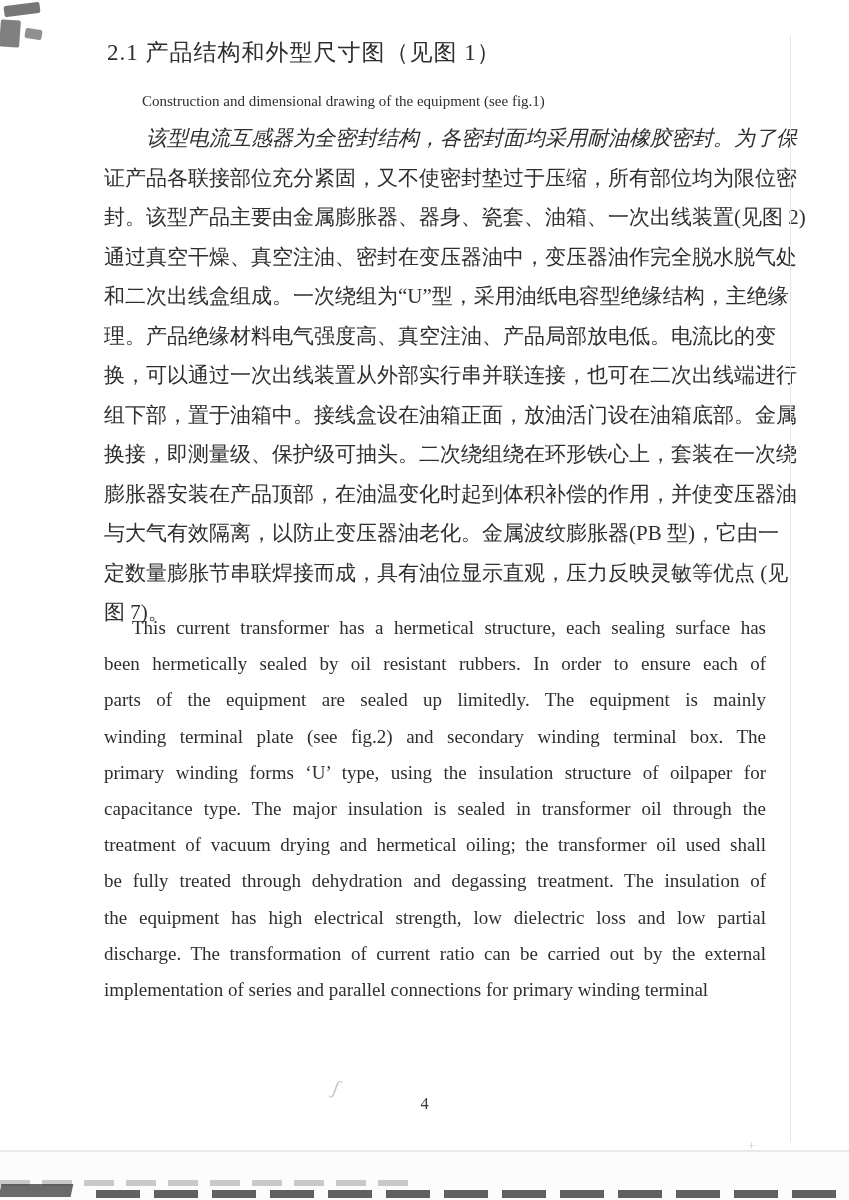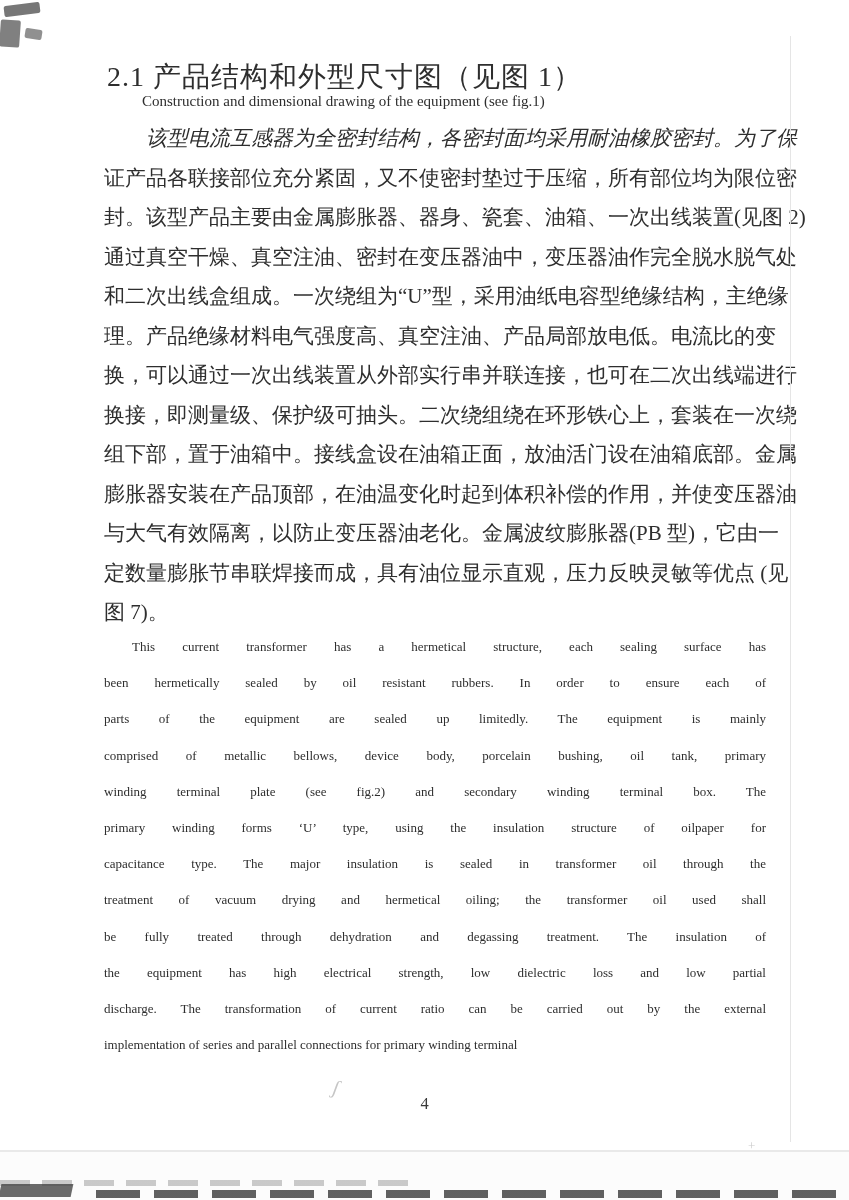--- a/index.html
+++ b/index.html
@@ -7,32 +7,32 @@
     position:relative;
     width:849px;height:1200px;
     background:#ffffff;
     overflow:hidden;
     font-family:"Liberation Serif","DejaVu Serif",serif;
     color:#2e2e2e;
     margin:0 auto;
   }
   
   .h-cn{
-    position:absolute;left:107px;top:62px;width:680px;
-    font-size:28px;line-height:30px;letter-spacing:1px;
+    position:absolute;left:107px;top:38px;width:680px;
+    font-size:23px;line-height:30px;letter-spacing:1px;
     font-weight:400;white-space:nowrap;
   }
   .h-en{
     position:absolute;left:142px;top:87px;width:660px;
     font-size:15px;line-height:28px;white-space:nowrap;
   }
   
   .para{position:absolute;left:104px;width:662px;}
   .para-cn{top:119px;font-size:21px;line-height:39.5px;}
-  .para-en{top:629px;font-size:13px;line-height:36.2px;}
+  .para-en{top:610px;font-size:19px;line-height:36.2px;}
   .tline{
     text-align:justify;
     text-align-last:justify;
     white-space:nowrap;
     overflow:visible;
   }
   .tline.last{text-align-last:left;}
   .para-cn .tline.indent{text-indent:2em;font-style:italic;}
   .para-en .tline.indent{text-indent:28px;}
   
@@ -74,33 +74,32 @@
   <div class="h-en">Construction and dimensional drawing of the equipment (see fig.1)</div>
 
   <div class="para para-cn">
       <div class="tline indent">该型电流互感器为全密封结构，各密封面均采用耐油橡胶密封。为了保</div>
       <div class="tline">证产品各联接部位充分紧固，又不使密封垫过于压缩，所有部位均为限位密</div>
       <div class="tline">封。该型产品主要由金属膨胀器、器身、瓷套、油箱、一次出线装置(见图 2)</div>
       <div class="tline">通过真空干燥、真空注油、密封在变压器油中，变压器油作完全脱水脱气处</div>
       <div class="tline">和二次出线盒组成。一次绕组为“U”型，采用油纸电容型绝缘结构，主绝缘</div>
       <div class="tline">理。产品绝缘材料电气强度高、真空注油、产品局部放电低。电流比的变</div>
       <div class="tline">换，可以通过一次出线装置从外部实行串并联连接，也可在二次出线端进行</div>
+      <div class="tline">组下部，置于油箱中。接线盒设在油箱正面，放油活门设在油箱底部。金属</div>
       <div class="tline">换接，即测量级、保护级可抽头。二次绕组绕在环形铁心上，套装在一次绕</div>
-      <div class="tline">组下部，置于油箱中。接线盒设在油箱正面，放油活门设在油箱底部。金属</div>
       <div class="tline">膨胀器安装在产品顶部，在油温变化时起到体积补偿的作用，并使变压器油</div>
       <div class="tline">与大气有效隔离，以防止变压器油老化。金属波纹膨胀器(PB 型)，它由一</div>
       <div class="tline">定数量膨胀节串联焊接而成，具有油位显示直观，压力反映灵敏等优点 (见</div>
       <div class="tline last">图 7)。</div>
     </div>
 
   <div class="para para-en">
       <div class="tline indent">This current transformer has a hermetical structure, each sealing surface has</div>
       <div class="tline">been hermetically sealed by oil resistant rubbers. In order to ensure each of</div>
       <div class="tline">parts of the equipment are sealed up limitedly. The equipment is mainly</div>
-      <div class="tline">comprised of metallic bellows, device body, porcelain bushing, oil tank, primary</div>
       <div class="tline">winding terminal plate (see fig.2) and secondary winding terminal box. The</div>
       <div class="tline">primary winding forms ‘U’ type, using the insulation structure of oilpaper for</div>
       <div class="tline">capacitance type. The major insulation is sealed in transformer oil through the</div>
       <div class="tline">treatment of vacuum drying and hermetical oiling; the transformer oil used shall</div>
       <div class="tline">be fully treated through dehydration and degassing treatment. The insulation of</div>
       <div class="tline">the equipment has high electrical strength, low dielectric loss and low partial</div>
       <div class="tline">discharge. The transformation of current ratio can be carried out by the external</div>
       <div class="tline last">implementation of series and parallel connections for primary winding terminal</div>
     </div>
 

